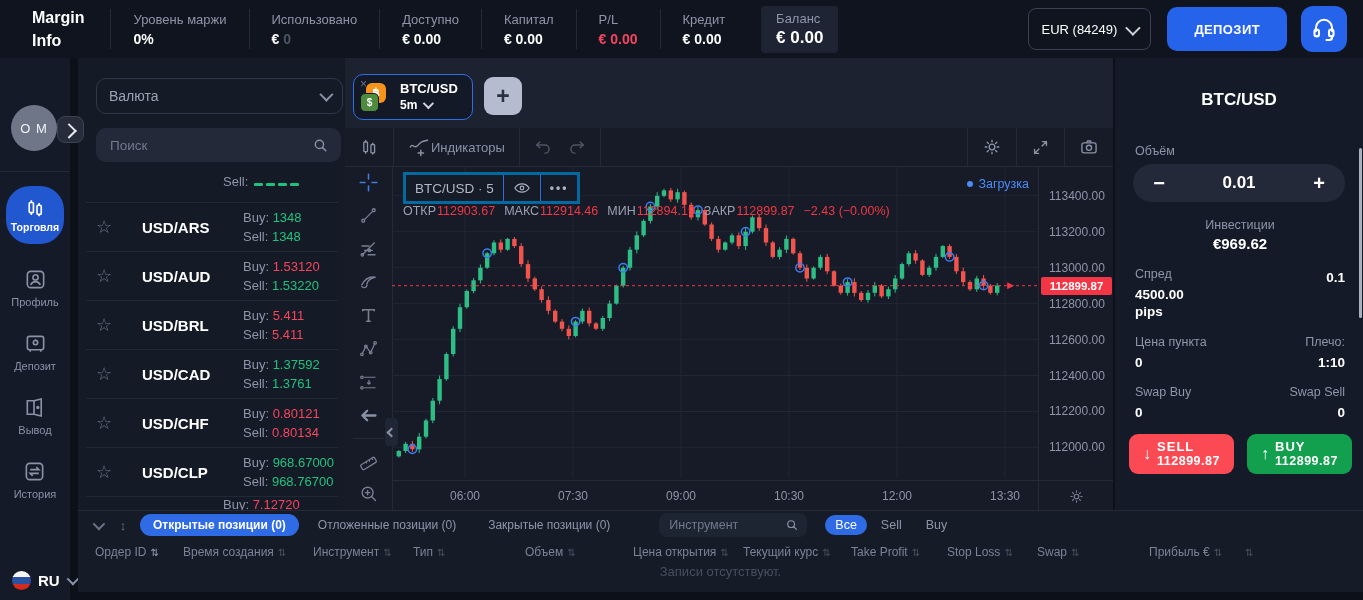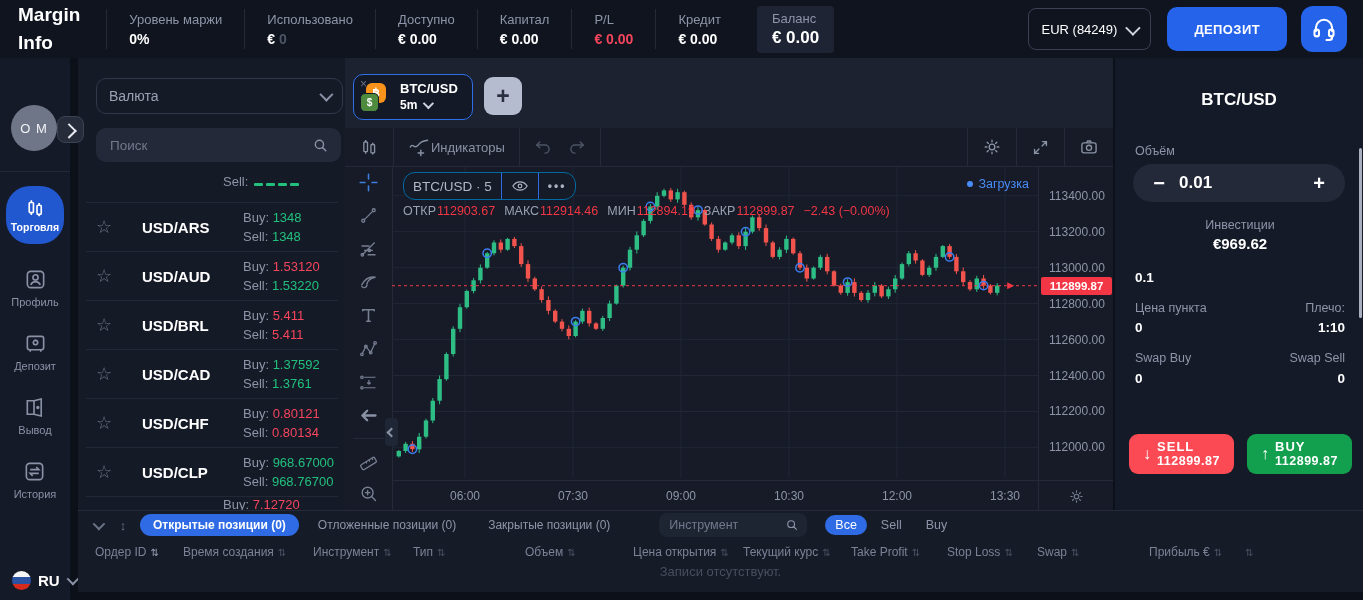--- a/index.html
+++ b/index.html
@@ -1,20 +1,20 @@
 <!DOCTYPE html>
 <html><head>
 <meta charset="utf-8">
 <style>
   html,body{margin:0;padding:0;}
   body{width:1363px;height:600px;position:relative;background:#0c1019;font-family:"Liberation Sans",sans-serif;overflow:hidden;color:#fff;-webkit-font-smoothing:antialiased;}
   svg{display:block;}
   
   #topbar{position:absolute;left:0;top:0;width:1363px;height:58px;background:#0f141f;display:flex;align-items:center;}
-  .brand{margin-left:18px;margin-right:26px;font-weight:bold;font-size:19px;line-height:1.45;}
+  .brand{margin-left:32px;margin-right:26px;font-weight:bold;font-size:16px;line-height:1.45;}
   .metric{padding:0 22px;border-left:1px solid #242a38;display:flex;flex-direction:column;justify-content:center;height:40px;}
   .metric .mlab{font-size:13px;color:#8e95a8;margin-bottom:4px;white-space:nowrap;}
   .metric .mval{font-size:14px;font-weight:bold;color:#fff;white-space:nowrap;}
   .metric .mval .dim{color:#4d5565;}
   .metric.red .mval{color:#f6455d;}
   .balance-box{margin-left:14px;background:#1e2433;border-radius:4px;padding:5px 15px;}
   .balance-box .mlab{font-size:13px;color:#8e95a8;margin-bottom:2px;}
   .balance-box .mval{font-size:17px;font-weight:bold;}
   .acct{margin-left:auto;height:40px;border:1px solid #3a4154;border-radius:8px;display:flex;align-items:center;padding:0 13px;font-size:13px;color:#fff;gap:9px;cursor:pointer;}
   .btn-deposit{margin-left:16px;height:44px;background:#2563eb;border:0;border-radius:10px;color:#fff;font-weight:bold;font-size:13px;padding:0 27px;letter-spacing:.4px;cursor:pointer;font-family:inherit;}
@@ -73,21 +73,21 @@
   .ct-div{width:1px;height:38px;background:#242a3a;}
   .ct-dim{color:#4d5466;}
   #tools-rail{position:absolute;left:0;top:38px;width:47px;height:344px;border-right:1px solid #242a3a;display:flex;flex-direction:column;align-items:center;}
   .tool{width:47px;height:36px;display:flex;align-items:center;justify-content:center;color:#787f93;cursor:pointer;}
   .tool.blue{color:#3f7de0;}
   .tool.bold{color:#8a92a6;}
   .rail-div{width:31px;height:1px;background:#242a3a;margin:5px 0;}
   .rail-handle{position:absolute;left:40px;top:290px;width:13px;height:28px;background:#1f2636;border-radius:4px;display:flex;align-items:center;justify-content:center;cursor:pointer;}
   .rail-handle .chev{width:5px;height:5px;transform:rotate(135deg);border-color:#8a92a6;}
   #plot-wrap{position:absolute;left:47px;top:39px;width:646px;height:311px;}
-  #legend{position:absolute;left:58px;top:44px;height:26px;border:1px solid #0369a1;border-radius:12px;background:rgba(22,27,39,.92);display:flex;align-items:center;z-index:4;}
+  #legend{position:absolute;left:58px;top:44px;height:26px;border:3px solid #0369a1;border-radius:0;background:rgba(22,27,39,.92);display:flex;align-items:center;z-index:4;}
   #legend .lseg{padding:0 9px;font-size:13.5px;color:#b2b8c6;display:flex;align-items:center;height:26px;cursor:pointer;}
   #legend .lsep{width:1px;height:26px;background:#2f6ce2;}
   #legend .dots{letter-spacing:2px;color:#aab0bf;font-size:12px;font-weight:bold;}
   #loading{position:absolute;right:84px;top:49px;font-size:12.5px;color:#4a8cf7;display:flex;align-items:center;gap:5px;z-index:4;}
   #loading .ldot{width:6px;height:6px;border-radius:50%;background:#4a8cf7;}
   #ohlc{position:absolute;left:58px;top:76px;font-size:12.5px;display:flex;gap:9px;z-index:4;white-space:nowrap;}
   #ohlc .olab{color:#9aa1b2;}
   #ohlc .oval,#ohlc .ochg{color:#f23645;}
   #ohlc .opair{display:flex;gap:1px;}
   #price-axis{position:absolute;left:693px;top:38px;width:75px;height:314px;border-left:1px solid #242a3a;}
@@ -95,21 +95,21 @@
   .ptag{position:absolute;left:2px;width:71px;height:18px;background:#f23645;color:#fff;font-size:11.5px;font-weight:bold;display:flex;align-items:center;justify-content:center;border-radius:2px;z-index:3;}
   #time-axis{position:absolute;left:47px;top:352px;width:646px;height:30px;border-top:1px solid #242a3a;}
   .ttick{position:absolute;top:8px;font-size:12px;color:#8e95a8;transform:translateX(-50%);}
   #axis-corner{position:absolute;left:693px;top:352px;width:75px;height:30px;border-top:1px solid #242a3a;border-left:1px solid #242a3a;display:flex;align-items:center;justify-content:center;color:#787f93;}
   
   #trade{position:absolute;left:1113px;top:58px;width:250px;height:452px;background:#151a28;border-left:2px solid #0c1019;box-sizing:border-box;}
   .tp-title{text-align:center;margin-top:32px;font-size:17px;font-weight:bold;}
   .tp-vol-label{position:absolute;left:20px;top:86px;font-size:12.5px;color:#8e95a8;}
   .stepper{position:absolute;left:18px;top:106px;width:212px;height:38px;background:#232939;border-radius:19px;display:flex;align-items:center;box-sizing:border-box;padding:0 6px;}
   .stepper .sbtn{width:40px;text-align:center;font-size:20px;font-weight:bold;color:#fff;cursor:pointer;line-height:38px;}
-  .stepper .sval{flex:1;text-align:left;font-size:17px;font-weight:bold;}
+  .stepper .sval{flex:1;text-align:center;font-size:17px;font-weight:bold;}
   .tp-inv{position:absolute;left:0;top:160px;width:250px;text-align:center;}
   .tp-inv .ilab{font-size:12.5px;color:#8e95a8;}
   .tp-inv .ival{font-size:15px;font-weight:bold;margin-top:3px;}
   #tp-stats{position:absolute;left:20px;top:208px;width:210px;}
   .st-row{display:flex;justify-content:space-between;margin-bottom:13px;}
   .st-cell{max-width:100px;}
   .st-cell.r{text-align:right;}
   .st-lab{font-size:12.5px;color:#8e95a8;line-height:1.35;}
   .st-val{font-size:13.5px;font-weight:bold;color:#fff;margin-top:3px;line-height:1.3;}
   .st-cell:first-child .st-val{max-width:70px;}
@@ -775,20 +775,24 @@
     <span class="sbtn">−</span>
     <span class="sval">0.01</span>
     <span class="sbtn">+</span>
   </div>
   <div class="tp-inv">
     <div class="ilab">Инвестиции</div>
     <div class="ival">€969.62</div>
   </div>
   <div id="tp-stats">
       <div class="st-row">
+        <div class="st-cell">
+          <div class="st-lab">Спред</div>
+          <div class="st-val">4500.00 pips</div>
+        </div>
         <div class="st-cell r">
           <div class="st-val">0.1</div>
         </div>
       </div>
       <div class="st-row">
         <div class="st-cell">
           <div class="st-lab">Цена пункта</div>
           <div class="st-val">0</div>
         </div>
         <div class="st-cell r">

